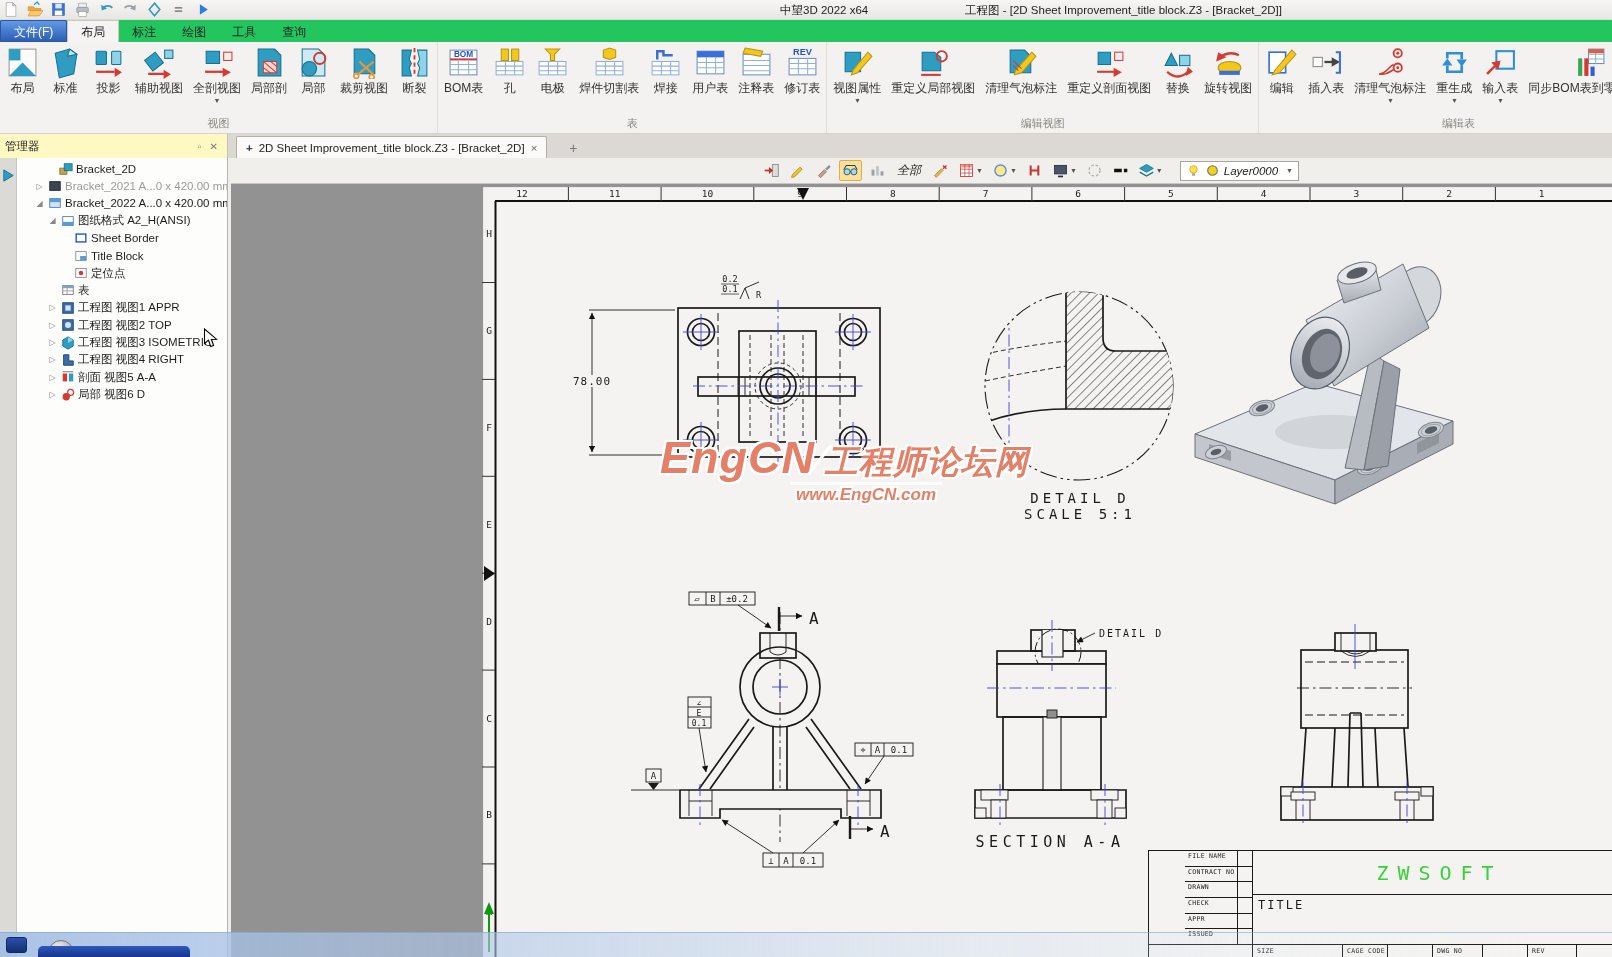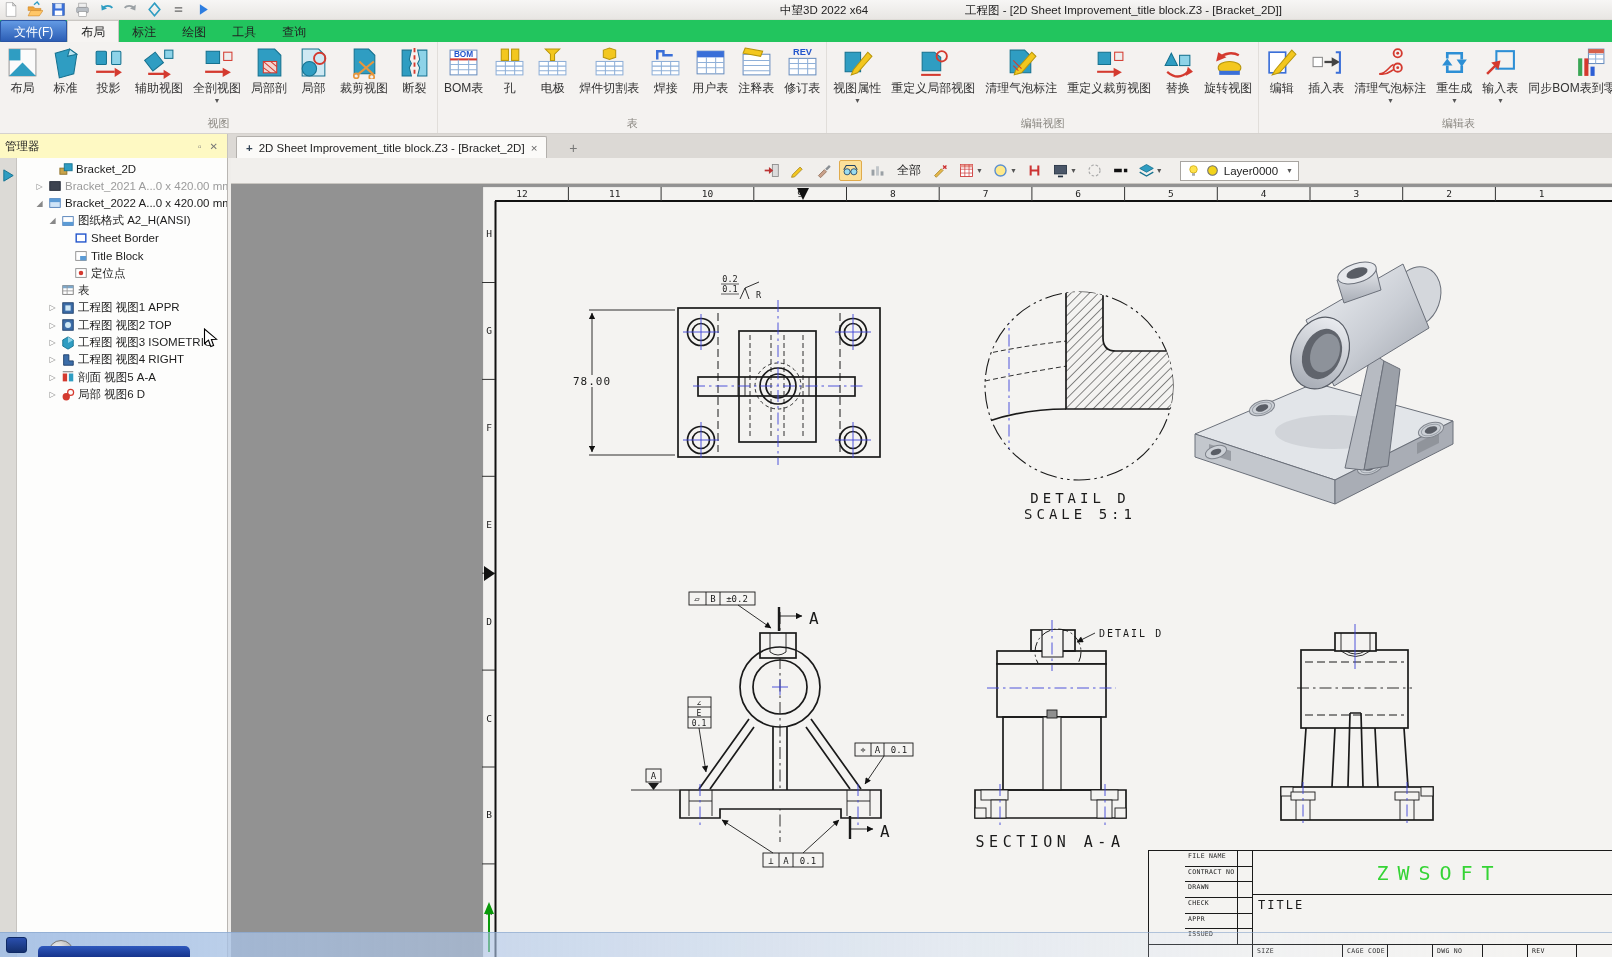--- a/index.html
+++ b/index.html
@@ -65,21 +65,21 @@
   .tree-item.dim { color:#9b9b9b; }
   .tree-item .exp { width:11px; font-size:8px; color:#888; text-align:center; flex:none; }
   .tree-item .ti { width:14px; height:14px; flex:none; }
   .tree-item .ti svg { width:100%; height:100%; }
 
   
   #canvas { position:absolute; left:228px; top:158px; right:0; bottom:0; background:#929292;
     border-left:3px solid #efedea; }
   #canvas-toolbar { position:absolute; left:0; top:0; right:0; height:26px; background:#f1efec;
     border-bottom:1px solid #c9c6c1; display:flex; align-items:center; gap:5px;
-    padding-left:530px; z-index:5; }
+    padding-left:530px; z-index:5;font-style:italic; }
   .ctb-btn { height:21px; min-width:21px; display:flex; align-items:center; gap:1px;
     border-radius:2px; padding:1px 2px; }
   .ctb-btn.hl { background:#fbe09a; border:1px solid #e0ab4c; }
   .ctb-btn .ci { width:17px; height:17px; }
   .ctb-btn .ci svg { width:100%; height:100%; }
   .ctb-btn .ci:empty { display:none; }
   .ctb-btn .cl { font-size:12px; color:#222; padding:0 2px; }
   .ctb-btn .cl:empty { display:none; }
   .ctb-btn .ca { font-size:7px; color:#555; display:none; }
   .ctb-btn.has-arrow .ca { display:inline; }
@@ -408,21 +408,21 @@
             <span class="rtext">清理气泡标注</span>
             <span class="rarrow">▼</span>
           </div>
           <div class="rbtn">
             <span class="ricon"><svg viewBox="0 0 32 32" width="100%" height="100%">
                 <path d="M5 6h12v12H5z" fill="#2f9dc2" stroke="#15718f"></path>
                 <rect x="21" y="6" width="8" height="8" fill="#eee" stroke="#d43a2f"></rect>
                 <path d="M4 25h17" stroke="#d43a2f" stroke-width="2"></path>
                 <path d="M20 21v9l8-4.5z" fill="#d43a2f"></path>
               </svg></span>
-            <span class="rtext">重定义裁剪视图</span>
+            <span class="rtext">重定义剖面视图</span>
             <span class="rarrow">▼</span>
           </div>
           <div class="rbtn">
             <span class="ricon"><svg viewBox="0 0 32 32" width="100%" height="100%">
                 <path d="M4 19l6-12 6 12z" fill="#2f9dc2" stroke="#15718f"></path>
                 <rect x="18" y="9" width="10" height="10" fill="#8ed3e8" stroke="#15718f"></rect>
                 <path d="M6 25c7 6 14 6 20 0" fill="none" stroke="#d43a2f" stroke-width="2.2"></path>
                 <path d="M24 29l7-4-5-5z" fill="#d43a2f"></path>
               </svg></span>
             <span class="rtext">替换</span>
@@ -1058,20 +1058,24 @@
           <rect x="1278" y="787" width="12" height="9" fill="#f4f3f1" stroke="#1a1a1a" stroke-width=".9"></rect>
           <rect x="1418" y="787" width="12" height="9" fill="#f4f3f1" stroke="#1a1a1a" stroke-width=".9"></rect>
           <rect x="1288" y="792" width="24" height="8" fill="#f4f3f1" stroke="#1a1a1a" stroke-width=".9"></rect>
           <rect x="1392" y="792" width="24" height="8" fill="#f4f3f1" stroke="#1a1a1a" stroke-width=".9"></rect>
           <path d="M1293 800v20 M1307 800v20 M1397 800v20 M1411 800v20" class="th" stroke-width="1.1"></path>
           <line x1="1300" y1="782" x2="1300" y2="826" class="cld"></line>
           <line x1="1404" y1="782" x2="1404" y2="826" class="cld"></line>
         </g>
       </svg>
 
+      <div id="watermark">
+        <div class="wm1"><span>EngCN</span><span class="wm-slash">∕</span><span class="wm-cn">工程师论坛网</span></div>
+        <div class="wm2">www.EngCN.com</div>
+      </div>
 
       <div id="titleblock">
         <div id="tb-top">
           <div id="tb-left">
 
               <div class="tb-row">
                 <div class="tb-lab">FILE NAME</div>
                 <div class="tb-val"></div>
               </div>
 

